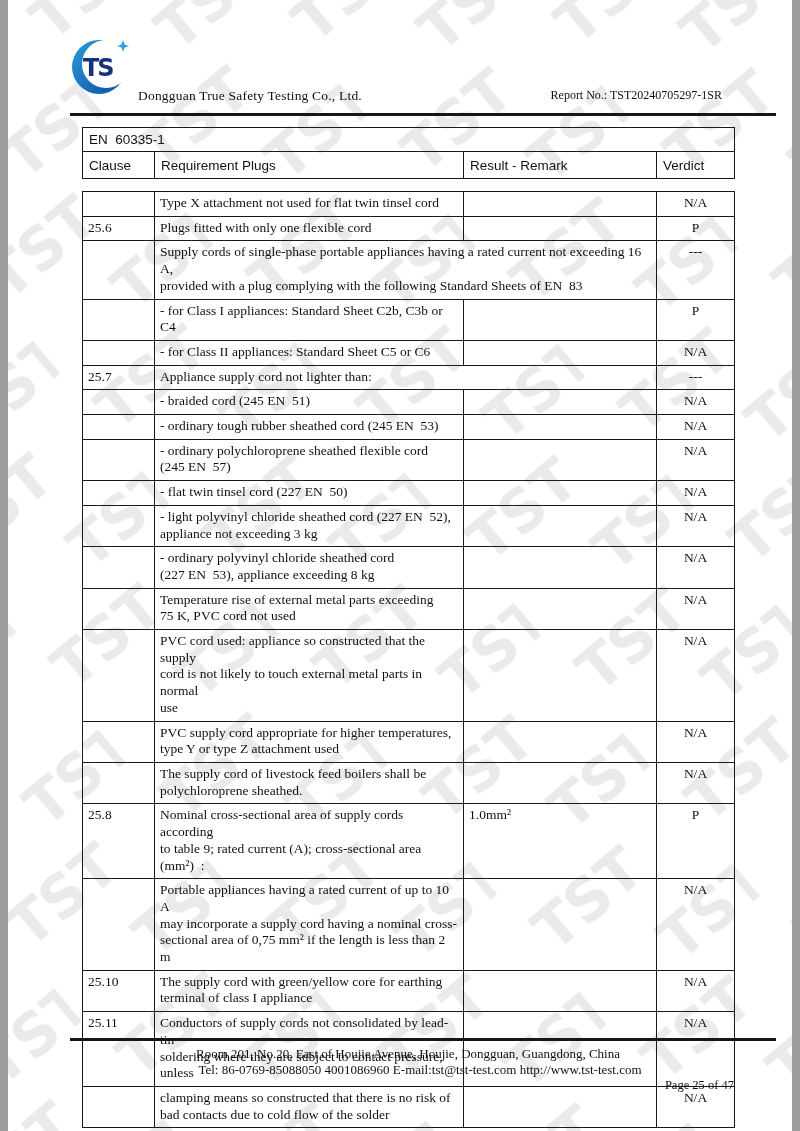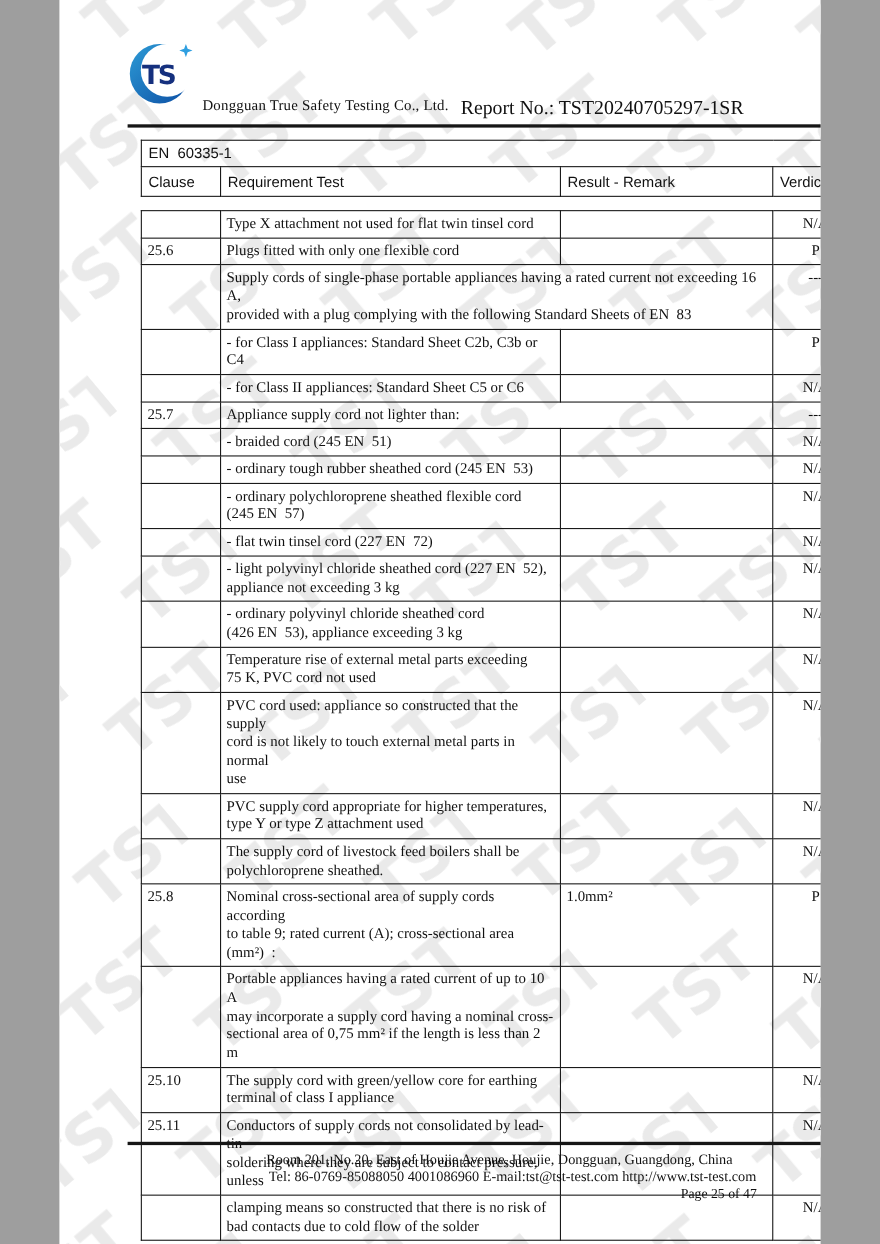--- a/index.html
+++ b/index.html
@@ -1,38 +1,38 @@
 <!DOCTYPE html>
 <html><head>
 <meta charset="utf-8">
 <style>
   * { margin: 0; padding: 0; box-sizing: border-box; }
   html, body { background: #9e9e9e; }
   .page {
     position: relative;
-    width: 692px;
+    width: 784px;
     height: 1131px;
     margin: 0 auto;
     background: #ffffff;
     overflow: hidden;
     color: #111;
     font-family: "Liberation Serif", serif;
   }
   .wm-layer { position: absolute; left: 0; top: 0; z-index: 0; }
   .content { position: absolute; inset: 0; z-index: 1; }
 
   
   .logo-box { position: absolute; left: 62px; top: 36px; width: 62px; height: 62px; }
   .company-name {
     position: absolute; left: 130px; top: 88px;
     font-size: 13.5px; letter-spacing: 0.2px;
   }
   .report-no {
     position: absolute; right: 70px; top: 88px;
-    font-size: 18px;
+    font-size: 12px;
     font-family: Liberation Serif, serif;
   }
   .rule { position: absolute; left: 62px; width: 706px; height: 3px; background: #161616; }
   .rule-top { top: 113px; }
   .rule-bottom { top: 1038px; }
 
   
   table { border-collapse: collapse; table-layout: fixed; background: transparent; }
   .head-table {
     position: absolute; left: 74px; top: 127px; width: 652px;
@@ -107,21 +107,21 @@
           <col style="width:309px">
           <col style="width:193px">
           <col style="width:78px">
         </colgroup>
       <tbody>
         <tr>
           <td colspan="4" class="standard-cell">EN  60335-1</td>
         </tr>
         <tr>
           <th>Clause</th>
-          <th>Requirement Test</th>
+          <th>Requirement Plugs</th>
           <th>Result - Remark</th>
           <th class="th-verdict">Verdict</th>
         </tr>
       </tbody>
     </table>
 
     <table class="body-table">
       <colgroup>
           <col style="width:72px">
           <col style="width:309px">
@@ -180,35 +180,35 @@
       </tr>
           <tr>
         <td class="c-clause"></td>
         <td class="c-req">- ordinary polychloroprene sheathed flexible cord
 (245 EN  57)</td>
         <td class="c-result"></td>
         <td class="c-verdict">N/A</td>
       </tr>
           <tr>
         <td class="c-clause"></td>
-        <td class="c-req">- flat twin tinsel cord (227 EN  72)</td>
+        <td class="c-req">- flat twin tinsel cord (227 EN  50)</td>
         <td class="c-result"></td>
         <td class="c-verdict">N/A</td>
       </tr>
           <tr>
         <td class="c-clause"></td>
         <td class="c-req">- light polyvinyl chloride sheathed cord (227 EN  52),
 appliance not exceeding 3 kg</td>
         <td class="c-result"></td>
         <td class="c-verdict">N/A</td>
       </tr>
           <tr>
         <td class="c-clause"></td>
         <td class="c-req">- ordinary polyvinyl chloride sheathed cord
-(426 EN  53), appliance exceeding 3 kg</td>
+(227 EN  53), appliance exceeding 8 kg</td>
         <td class="c-result"></td>
         <td class="c-verdict">N/A</td>
       </tr>
           <tr>
         <td class="c-clause"></td>
         <td class="c-req">Temperature rise of external metal parts exceeding
 75 K, PVC cord not used</td>
         <td class="c-result"></td>
         <td class="c-verdict">N/A</td>
       </tr>

